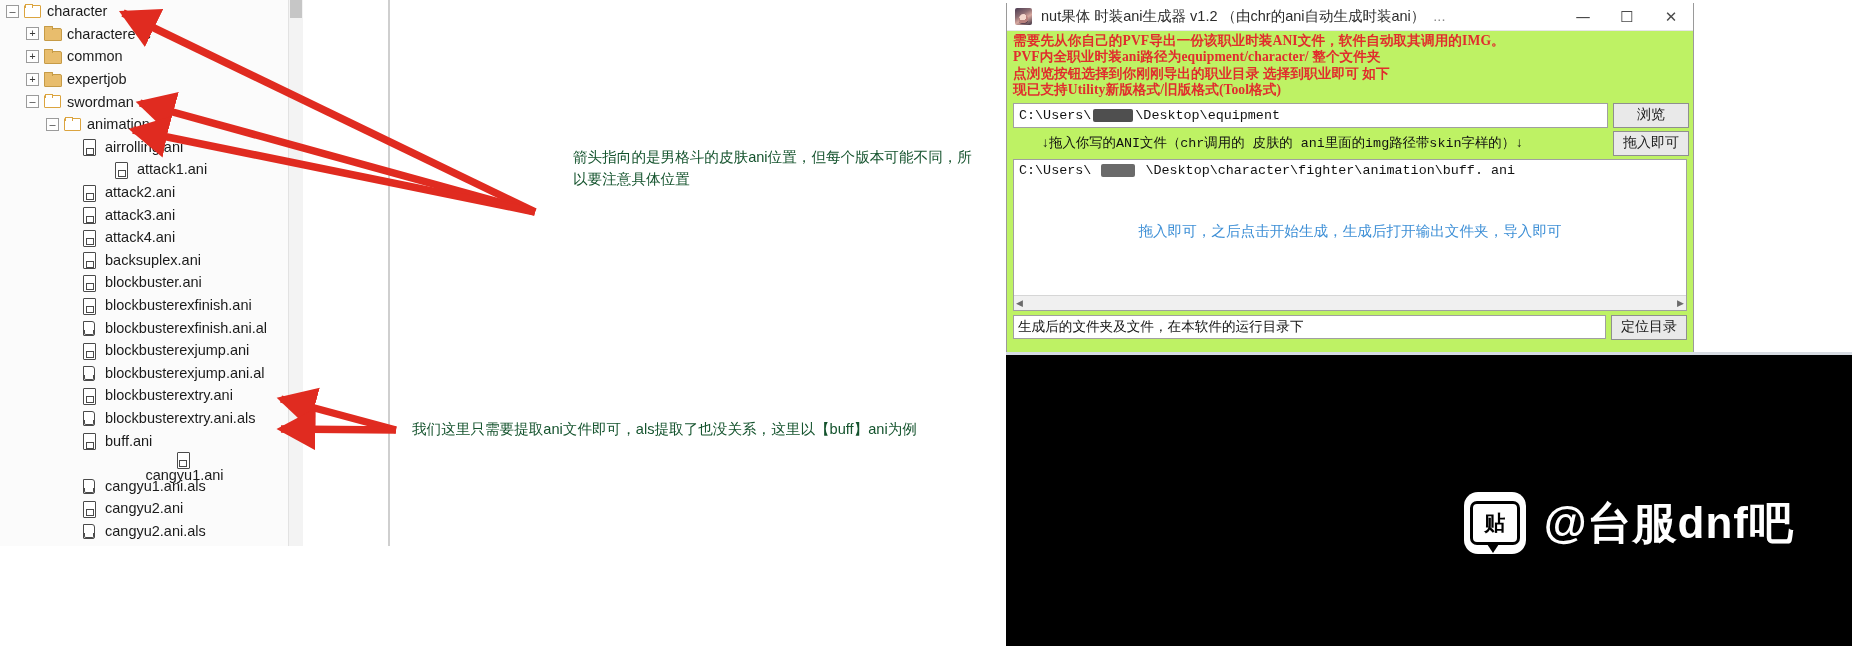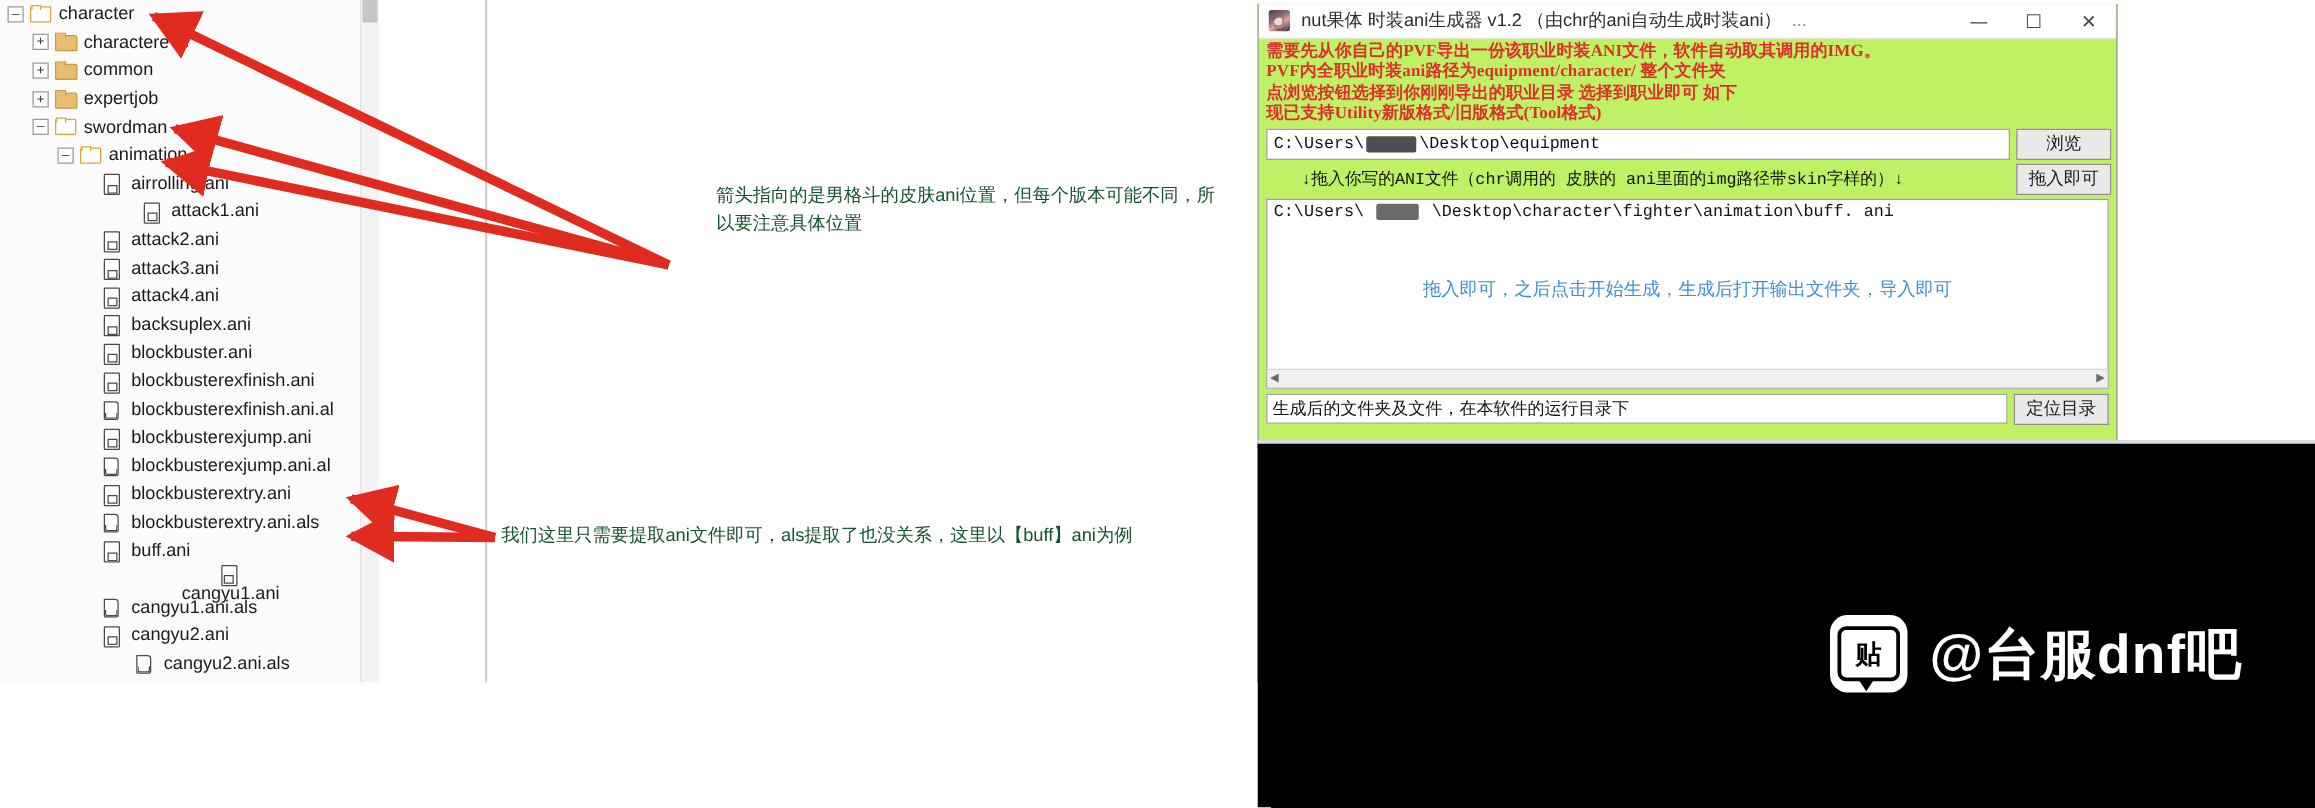--- a/index.html
+++ b/index.html
@@ -323,37 +323,37 @@
       <div class="tree-row" style="padding-left: 66px;">
         <span class="expander-spacer"></span>
         <span class="ico"><span class="file-als"></span></span>
         <span>cangyu1.ani.als</span>
       </div>
       <div class="tree-row" style="padding-left: 66px;">
         <span class="expander-spacer"></span>
         <span class="ico"><span class="file-ani"></span></span>
         <span>cangyu2.ani</span>
       </div>
-      <div class="tree-row" style="padding-left: 92px;">
+      <div class="tree-row" style="padding-left: 66px;">
         <span class="expander-spacer"></span>
         <span class="ico"><span class="file-als"></span></span>
         <span>cangyu2.ani.als</span>
       </div>
     </div>
   <div id="explorer-scroll-track">
     <div id="explorer-scroll-thumb"></div>
   </div>
 </div>
 
 <div id="mid"></div>
 <div id="mid-divider"></div>
 
 <div id="canvas">
   <div class="blue-note" style="left:183px;top:146px;width:412px;">箭头指向的是男格斗的皮肤ani位置，但每个版本可能不同，所以要注意具体位置</div>
-  <div class="blue-note" style="left:11px;top:418px;width:560px;">我们这里只需要提取ani文件即可，als提取了也没关系，这里以【buff】ani为例</div>
+  <div class="blue-note" style="left:22px;top:418px;width:560px;">我们这里只需要提取ani文件即可，als提取了也没关系，这里以【buff】ani为例</div>
 </div>
 
 <svg id="arrows" viewBox="0 0 1852 646" xmlns="http://www.w3.org/2000/svg">
   <defs>
     <marker id="ah" markerWidth="6" markerHeight="6" refX="4.6" refY="3" orient="auto" markerUnits="strokeWidth">
       <path d="M0,0.2 L5.2,3 L0,5.8 Z" fill="#e02b20"></path>
     </marker>
   </defs>
   <g stroke="#e02b20" stroke-width="7.5" fill="none" marker-end="url(#ah)">
     <line x1="535" y1="212" x2="123" y2="13"></line>

